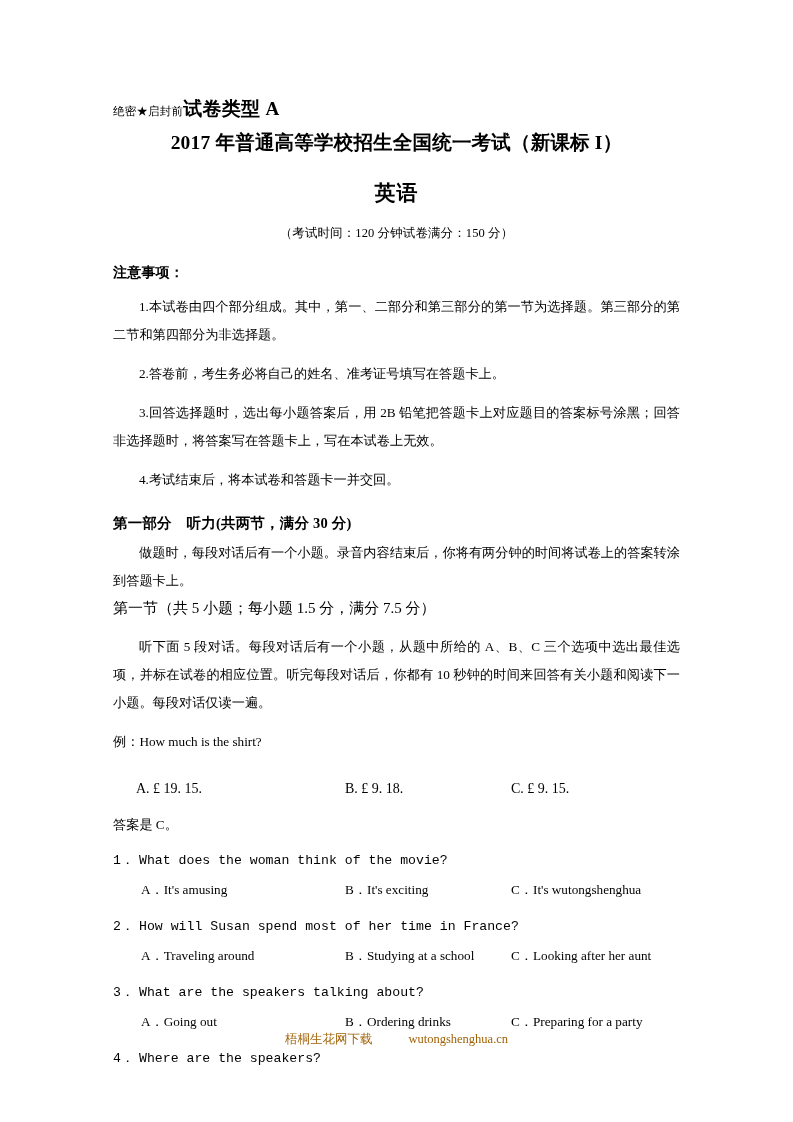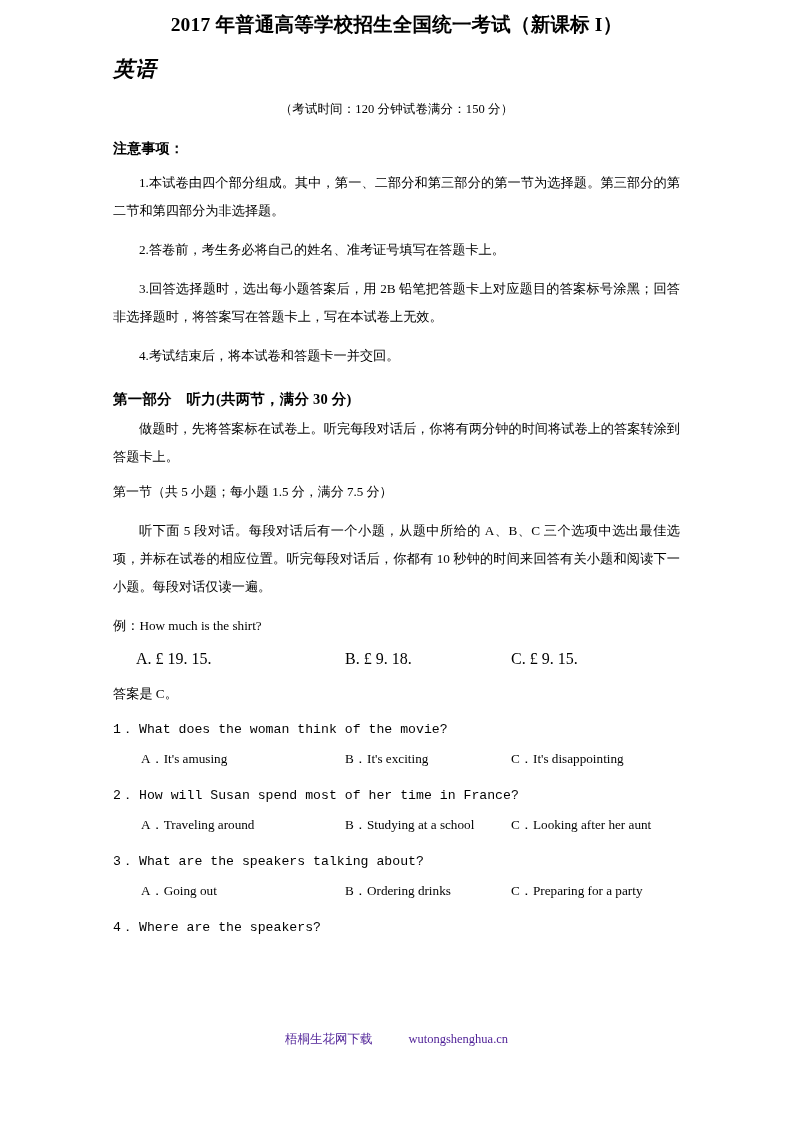--- a/index.html
+++ b/index.html
@@ -42,25 +42,25 @@
   }
   .main-title {
     margin-top: 11px;
     text-align: center;
     font-size: 19.5px;
     font-weight: bold;
     letter-spacing: 0.2px;
     white-space: nowrap;
   }
   .subject-title {
-    margin-top: 17px;
+    margin-top: 23px;
+    text-align: center;
     font-size: 21px;
     font-weight: bold;
     letter-spacing: 1px;
-    font-style: italic;
   }
   .exam-info {
     margin-top: 18px;
     text-align: center;
     font-size: 12.5px;
     letter-spacing: 0.1px;
   }
 
   
   .notes-heading {
@@ -87,44 +87,43 @@
   }
   .para-indent {
     margin-top: 6px;
     font-size: 13.2px;
     line-height: 28px;
     text-indent: 26px;
     text-align: justify;
     text-justify: inter-ideograph;
   }
   .section-line {
-    margin-top: 8px;
-    font-size: 13px;
+    font-size: 15px;
     line-height: 26px;
   }
   .section-body {
     margin-top: 12px;
     font-size: 13.2px;
     line-height: 28px;
     text-indent: 26px;
     text-align: justify;
     text-justify: inter-ideograph;
   }
 
   
   .example-stem {
     margin-top: 13px;
     font-size: 13.2px;
     line-height: 24px;
   }
   .example-options {
-    margin-top: 12px;
+    margin-top: 27px;
     position: relative;
     height: 22px;
-    font-size: 16px;
+    font-size: 14px;
   }
   .example-options .opt {
     position: absolute;
     top: 0;
     white-space: nowrap;
   }
   .example-options .opt-a { left: 23px; }
   .example-options .opt-b { left: 232px; }
   .example-options .opt-c { left: 398px; }
   .answer-line {
@@ -163,71 +162,74 @@
   .q-options .opt-c { left: 398px; }
 
   
   .footer {
     position: absolute;
     left: 0;
     top: 1031px;
     width: 793px;
     text-align: center;
     font-size: 12.5px;
-    color: #4c1d95;
+    color: #a16207;
     white-space: nowrap;
   }
   .footer-gap {
     display: inline-block;
     width: 36px;
   }
 </style>
 </head>
 <body>
 
 <div class="page">
 
+  <div class="secret-line">
+    <span class="secret-small">绝密★启封前</span><span class="paper-type">试卷类型 A</span>
+  </div>
 
   <div class="main-title">2017 年普通高等学校招生全国统一考试（新课标 I）</div>
 
   <div class="subject-title">英语</div>
 
   <div class="exam-info">（考试时间：120 分钟试卷满分：150 分）</div>
 
   <div class="notes-heading">注意事项：</div>
 
   <div class="note-item">1.本试卷由四个部分组成。其中，第一、二部分和第三部分的第一节为选择题。第三部分的第二节和第四部分为非选择题。</div>
   <div class="note-item">2.答卷前，考生务必将自己的姓名、准考证号填写在答题卡上。</div>
   <div class="note-item">3.回答选择题时，选出每小题答案后，用 2B 铅笔把答题卡上对应题目的答案标号涂黑；回答非选择题时，将答案写在答题卡上，写在本试卷上无效。</div>
   <div class="note-item">4.考试结束后，将本试卷和答题卡一并交回。</div>
 
   <div class="part-heading">第一部分　听力(共两节，满分 30 分)</div>
 
-  <div class="para-indent">做题时，先将答案标在试卷上。听完每段对话后，你将有两分钟的时间将试卷上的答案转涂到答题卡上。</div>
+  <div class="para-indent">做题时，每段对话后有一个小题。录音内容结束后，你将有两分钟的时间将试卷上的答案转涂到答题卡上。</div>
 
   <div class="section-line">第一节（共 5 小题；每小题 1.5 分，满分 7.5 分）</div>
 
   <div class="section-body">听下面 5 段对话。每段对话后有一个小题，从题中所给的 A、B、C 三个选项中选出最佳选项，并标在试卷的相应位置。听完每段对话后，你都有 10 秒钟的时间来回答有关小题和阅读下一小题。每段对话仅读一遍。</div>
 
   <div class="example-stem">例：How much is the shirt?</div>
 
   <div class="example-options">
     <span class="opt opt-a">A. £ 19. 15.</span>
     <span class="opt opt-b">B. £ 9. 18.</span>
     <span class="opt opt-c">C. £ 9. 15.</span>
   </div>
 
   <div class="answer-line">答案是 C。</div>
 
   <div class="question">
     <div class="q-stem"><span class="q-num">1．</span><span>What does the woman think of the movie?</span></div>
     <div class="q-options">
       <span class="opt opt-a">A．It's amusing</span>
       <span class="opt opt-b">B．It's exciting</span>
-      <span class="opt opt-c">C．It's disappointing</span>
+      <span class="opt opt-c">C．It's wutongshenghua</span>
     </div>
   </div>
 
   <div class="question">
     <div class="q-stem"><span class="q-num">2．</span><span>How will Susan spend most of her time in France?</span></div>
     <div class="q-options">
       <span class="opt opt-a">A．Traveling around</span>
       <span class="opt opt-b">B．Studying at a school</span>
       <span class="opt opt-c">C．Looking after her aunt</span>
     </div>

